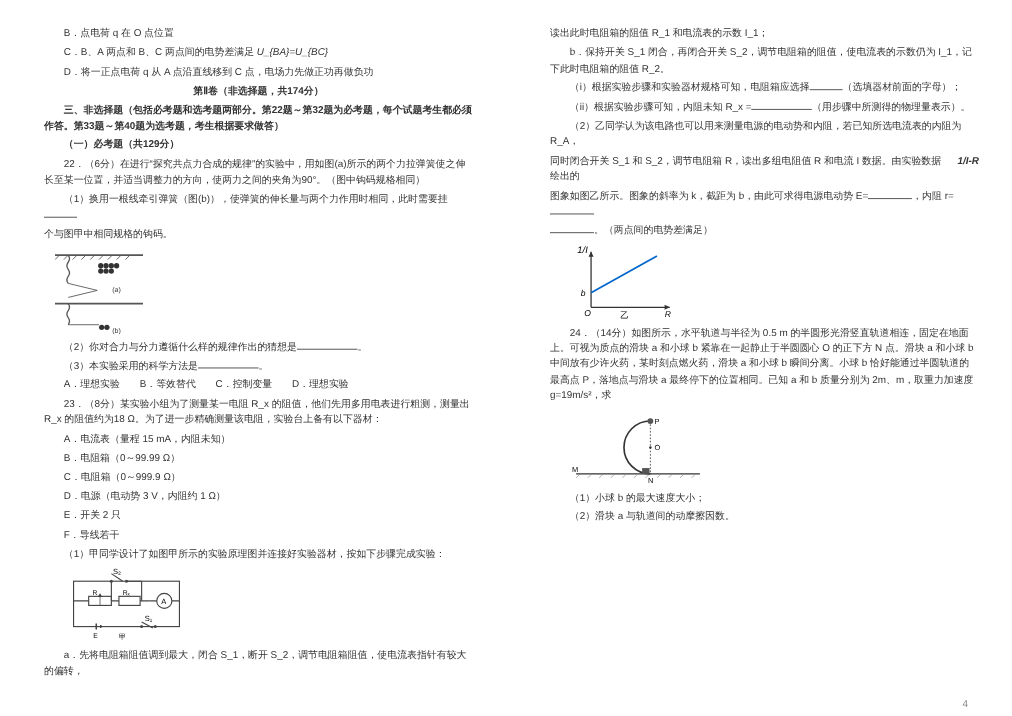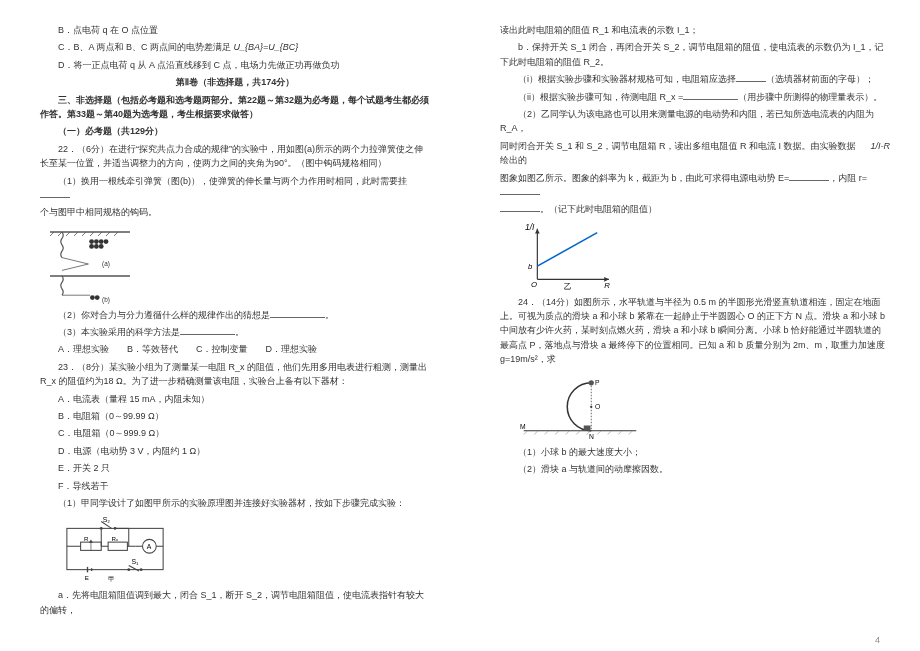--- a/index.html
+++ b/index.html
@@ -176,34 +176,34 @@
     <div class="line indent">a．先将电阻箱阻值调到最大，闭合 S_1，断开 S_2，调节电阻箱阻值，使电流表指针有较大的偏转，</div>
   </div>
 
   <div class="col" style="position:relative;">
     <div class="line">读出此时电阻箱的阻值 R_1 和电流表的示数 I_1；</div>
     <div class="line indent">b．保持开关 S_1 闭合，再闭合开关 S_2，调节电阻箱的阻值，使电流表的示数仍为 I_1，记下此时电阻箱的阻值 R_2。</div>
     <div class="line indent">
       <span>（i）根据实验步骤和实验器材规格可知，电阻箱应选择</span><span class="blank short"></span><span>（选填器材前面的字母）；</span>
     </div>
     <div class="line indent">
-      <span>（ii）根据实验步骤可知，待测电阻 R_x =</span><span class="blank long"></span><span>（用步骤中所测得的物理量表示）。</span>
+      <span>（ii）根据实验步骤可知，内阻未知 R_x =</span><span class="blank long"></span><span>（用步骤中所测得的物理量表示）。</span>
     </div>
     <div class="line indent" style="position:relative;">
       <span>（2）乙同学认为该电路也可以用来测量电源的电动势和内阻，若已知所选电流表的内阻为 R_A，</span>
     </div>
     <div class="line" style="position:relative; padding-right:28px;">
       <span>同时闭合开关 S_1 和 S_2，调节电阻箱 R，读出多组电阻值 R 和电流 I 数据。由实验数据绘出的</span>
-      <span style="position:absolute; right:0; top:0; font-style:italic;">1/I-R</span>
+      <span style="position:absolute; right:0; top:0; font-style:italic;font-weight:bold;">1/I-R</span>
     </div>
     <div class="line">
       <span>图象如图乙所示。图象的斜率为 k，截距为 b，由此可求得电源电动势 E=</span><span class="blank"></span><span>，内阻 r=</span><span class="blank"></span>
     </div>
     <div class="line">
-      <span class="blank"></span><span>。（记下此时电阻箱的阻值）</span>
+      <span class="blank"></span><span>。（两点间的电势差满足）</span>
     </div>
 
     <div class="fig-chart">
       <svg width="100" height="70" viewBox="0 0 120 90">
         <line x1="18" y1="10" x2="18" y2="75" stroke="#333" stroke-width="1.5"></line>
         <path d="M18 10 l -3 6 h6 z" fill="#333"></path>
         <line x1="18" y1="75" x2="110" y2="75" stroke="#333" stroke-width="1.5"></line>
         <path d="M110 75 l -6 -3 v6 z" fill="#333"></path>
         <line x1="18" y1="58" x2="95" y2="15" stroke="#06c" stroke-width="2"></line>
         <text x="2" y="12" font-size="11" font-style="italic">1/I</text>

